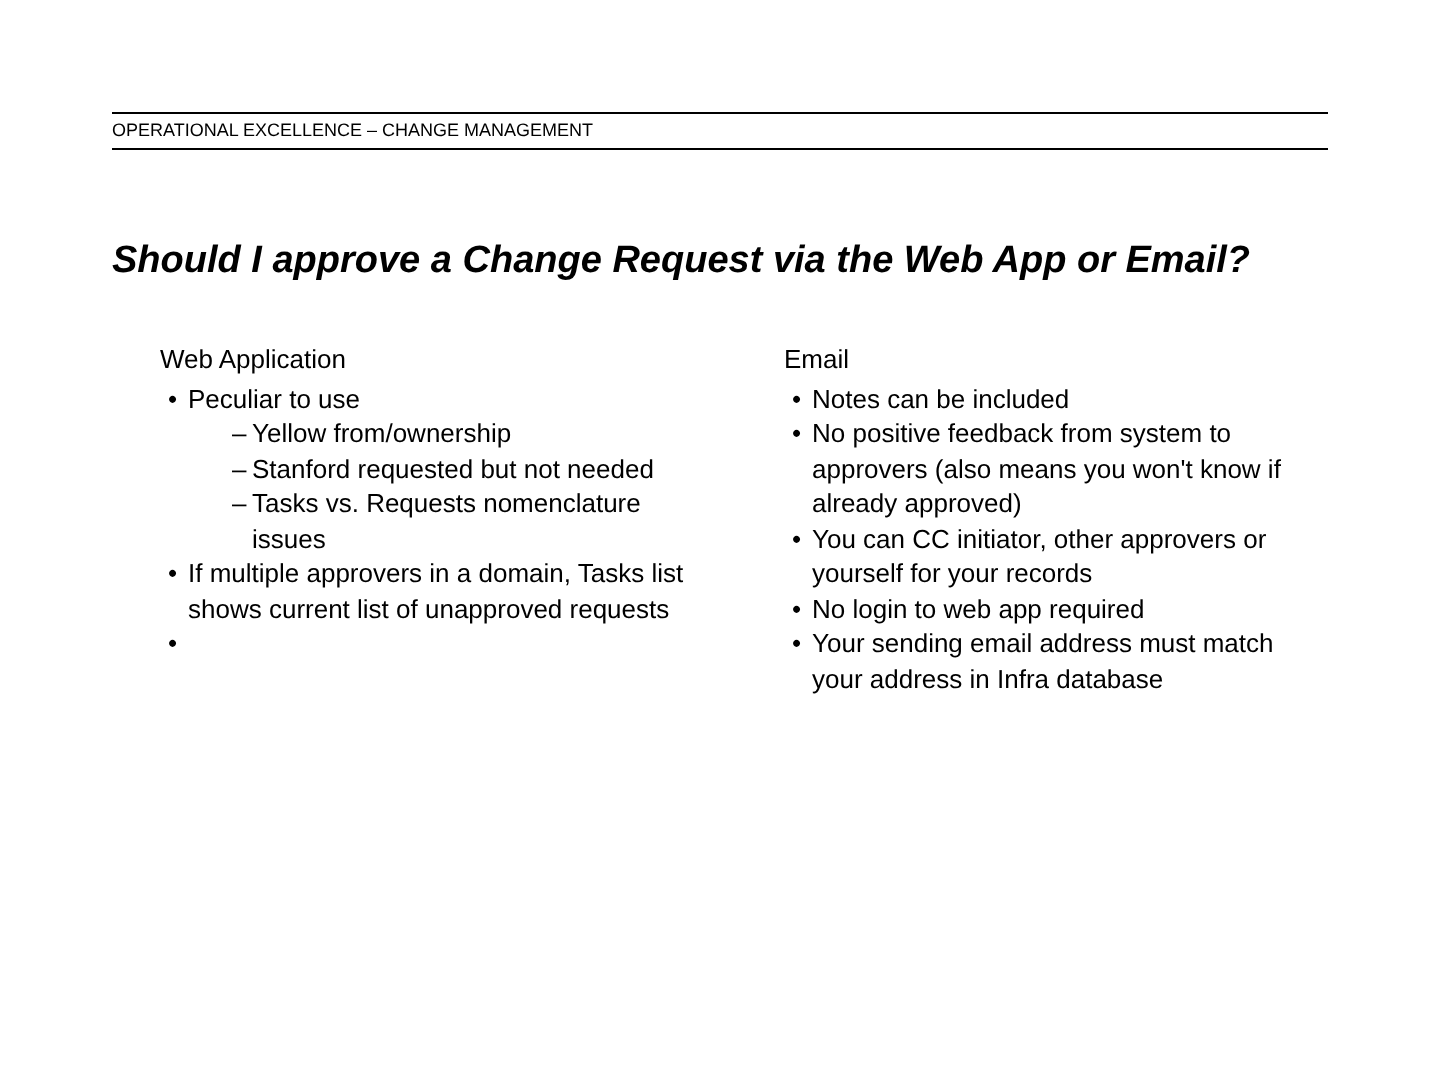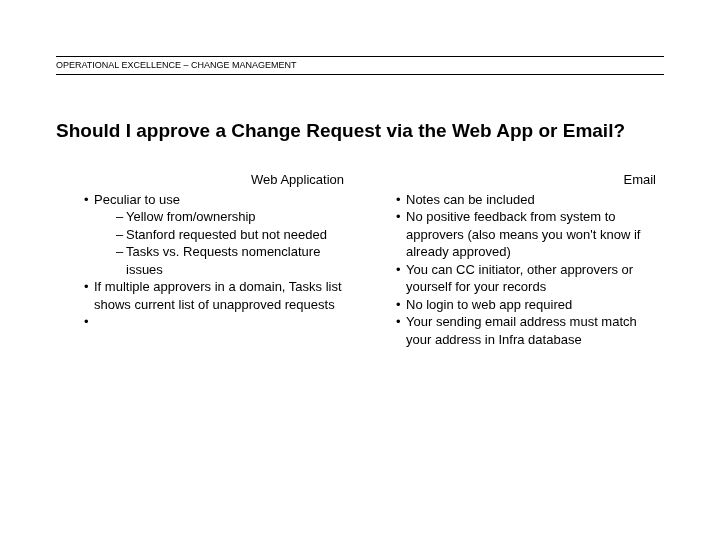--- a/index.html
+++ b/index.html
@@ -1,24 +1,24 @@
 <!DOCTYPE html>
 <html><head>
 <meta charset="utf-8">
 <style>
   * { margin: 0; padding: 0; box-sizing: border-box; }
   html, body { width: 720px; height: 540px; background: #fff; font-family: Arial, Helvetica, sans-serif; color: #000; }
   .slide { width: 720px; height: 384px; position: relative; padding: 56px 56px 0 56px; }
   .header-rule-top { border-top: 1px solid #000; width: 100%; margin-bottom: 3px; }
   .header-block { font-size: 9px; line-height: 1.25; }
   .header-rule-bottom { border-top: 1px solid #000; width: 100%; margin-top: 3px; }
-  .title { font-size: 19px; font-weight: bold; margin-top: 44px; margin-bottom: 28px; line-height: 1.25; }
+  .title { font-size: 19px; font-weight: bold; margin-top: 44px; margin-bottom: 28px; line-height: 1.25; font-style: italic; }
   .columns { display: flex; gap: 48px; padding-left: 24px; padding-right: 8px; }
   .col { flex: 1 1 0; font-size: 13px; line-height: 1.35; }
-  .col-head { text-align: right; font-weight: normal; margin-bottom: 2px; }
+  .col-head { text-align: left; font-weight: normal; margin-bottom: 2px; }
   .lvl1 { padding-left: 4px; }
   .lvl1 .bullet { display: flex; }
   .lvl1 .bullet .mk { width: 10px; flex: none; }
   .lvl2 { padding-left: 32px; }
   .lvl2 .dash { display: flex; }
   .lvl2 .dash .mk { width: 10px; flex: none; }
   .footer { position: absolute; left: 56px; right: 56px; bottom: 36px; }
   .footer-rule { border-top: 1px solid #000; width: 100%; }
   .footer-row { display: flex; justify-content: space-between; font-size: 8.5px; margin-top: 3px; }
 </style>

